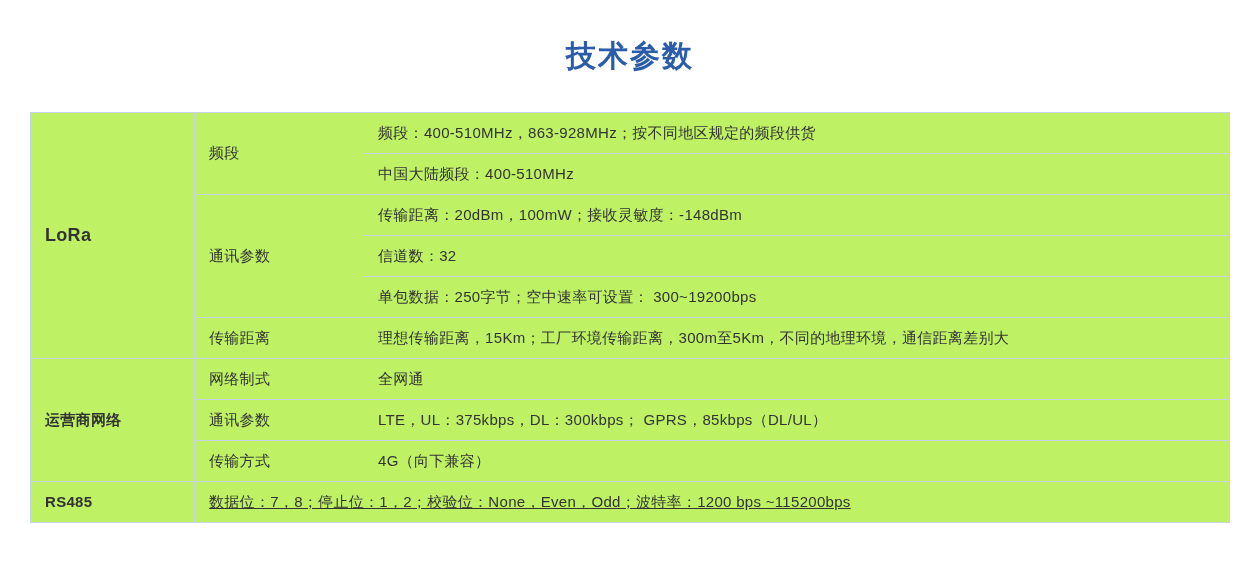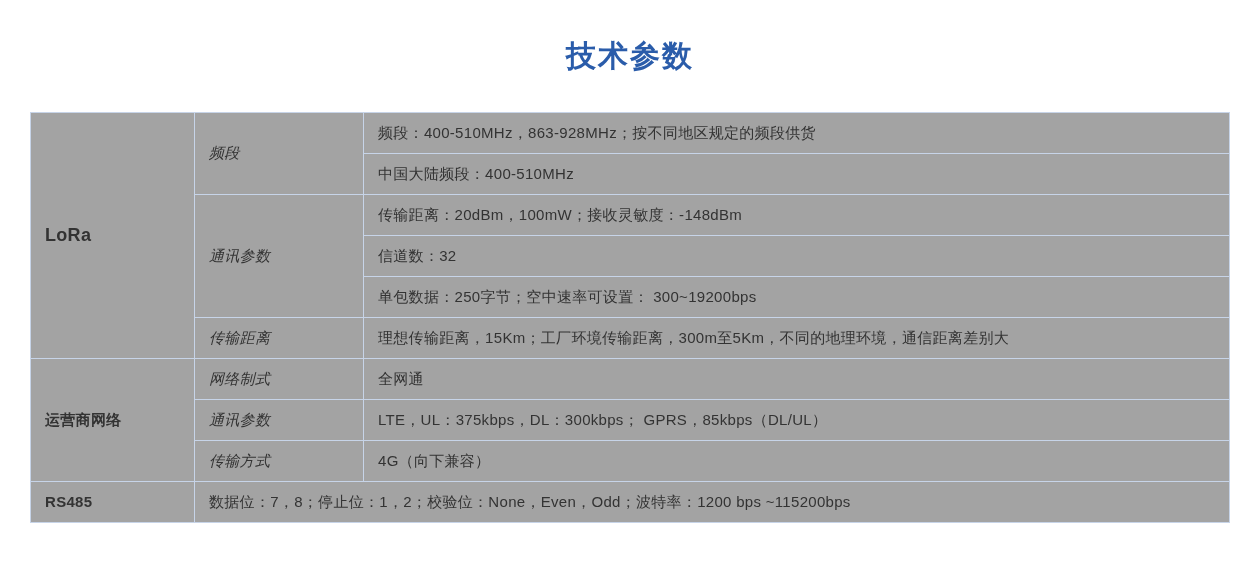--- a/index.html
+++ b/index.html
@@ -43,50 +43,50 @@
     font-size: 15px;
   }
   table.spec td {
     border: 1px solid #c7d4e8;
     padding: 0 14px;
     height: 40px;
     vertical-align: middle;
     color: #333333;
     font-size: 15px;
     line-height: 1.5;
-    background: #a3a3a3;
+    background: #bef264;
     letter-spacing: 0.3px;
   }
   td.group {
     background: #eef2fa;
     font-weight: bold;
     color: #333333;
     width: 135px;
     padding-left: 18px;
     font-size: 16px;
   }
   td.subkey {
     width: 140px;
     color: #333333;
     padding-left: 18px;
-    font-style: italic;
   }
   td.value {
     color: #333333;
   }
   .lora-label {
     font-size: 18px;
     font-weight: bold;
   }
   .rs485-label {
     font-size: 15px;
     font-weight: bold;
   }
   .rs485-value {
     padding-left: 18px;
+    text-decoration: underline;
   }
 </style>
 </head>
 <body>
 
 <div class="page">
 
   <div class="title">技术参数</div>
 
   <div class="table-wrap">

